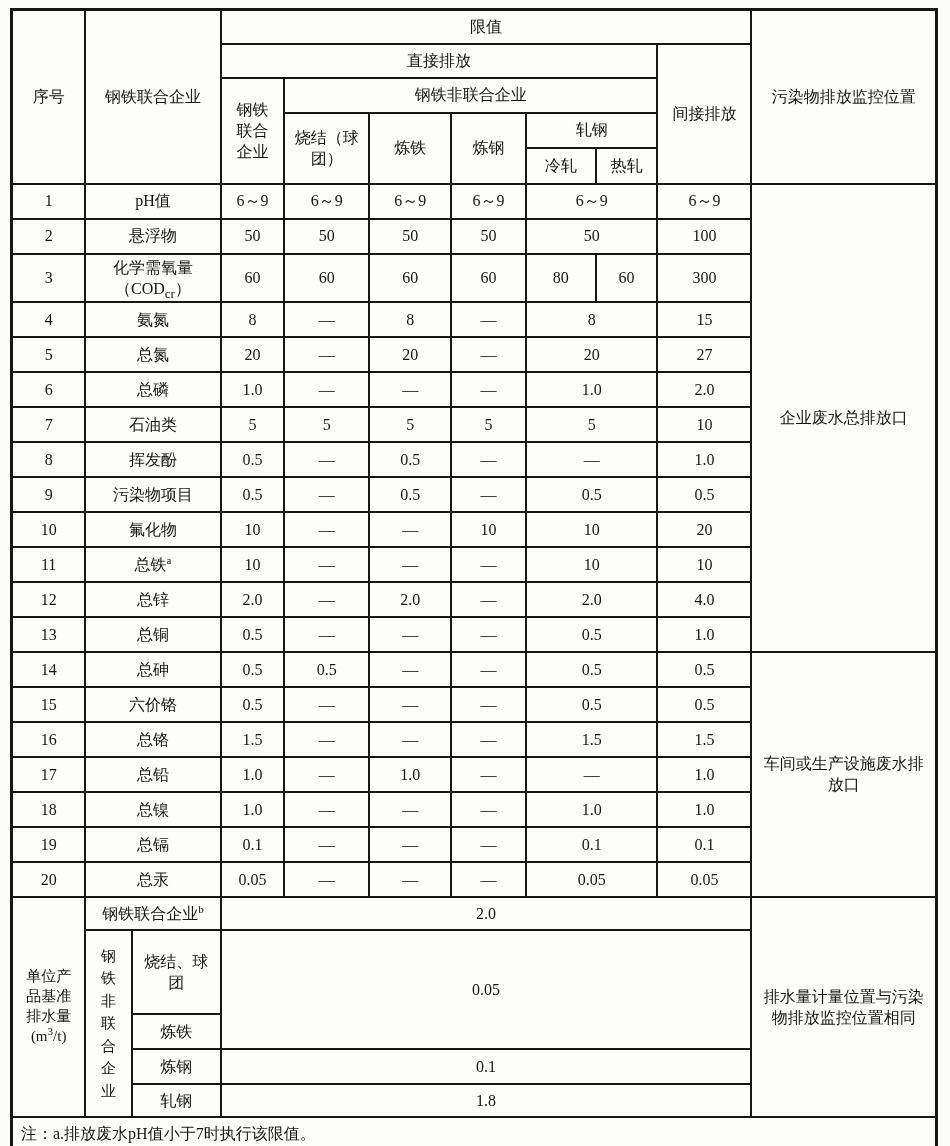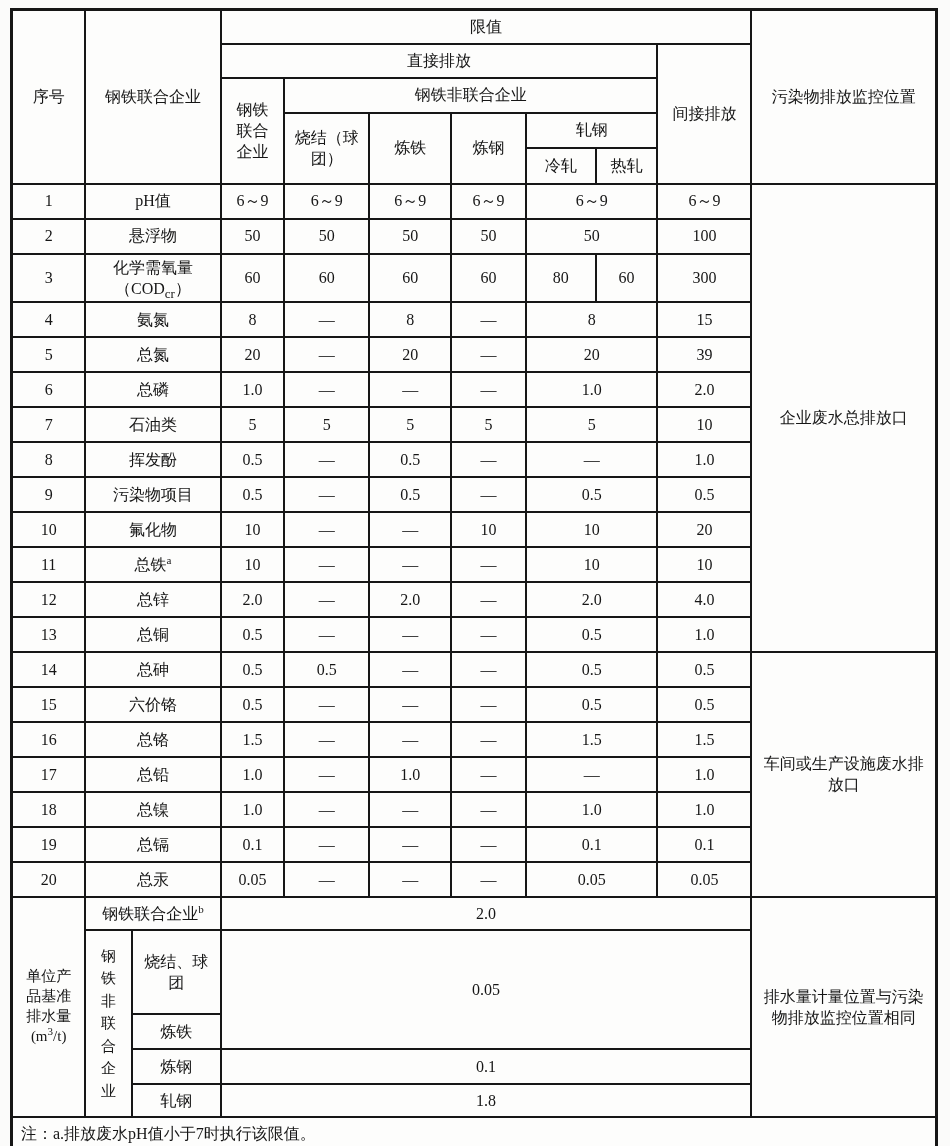--- a/index.html
+++ b/index.html
@@ -149,21 +149,21 @@
         <td>15</td>
       </tr>
       <tr class="drow">
         <td>5</td>
         <td colspan="2"><span>总氮</span></td>
         <td>20</td>
         <td>—</td>
         <td>20</td>
         <td>—</td>
         <td colspan="2">20</td>
-        <td>39</td>
+        <td>27</td>
       </tr>
       <tr class="drow">
         <td>6</td>
         <td colspan="2"><span>总磷</span></td>
         <td>1.0</td>
         <td>—</td>
         <td>—</td>
         <td>—</td>
         <td colspan="2">1.0</td>
         <td>2.0</td>

